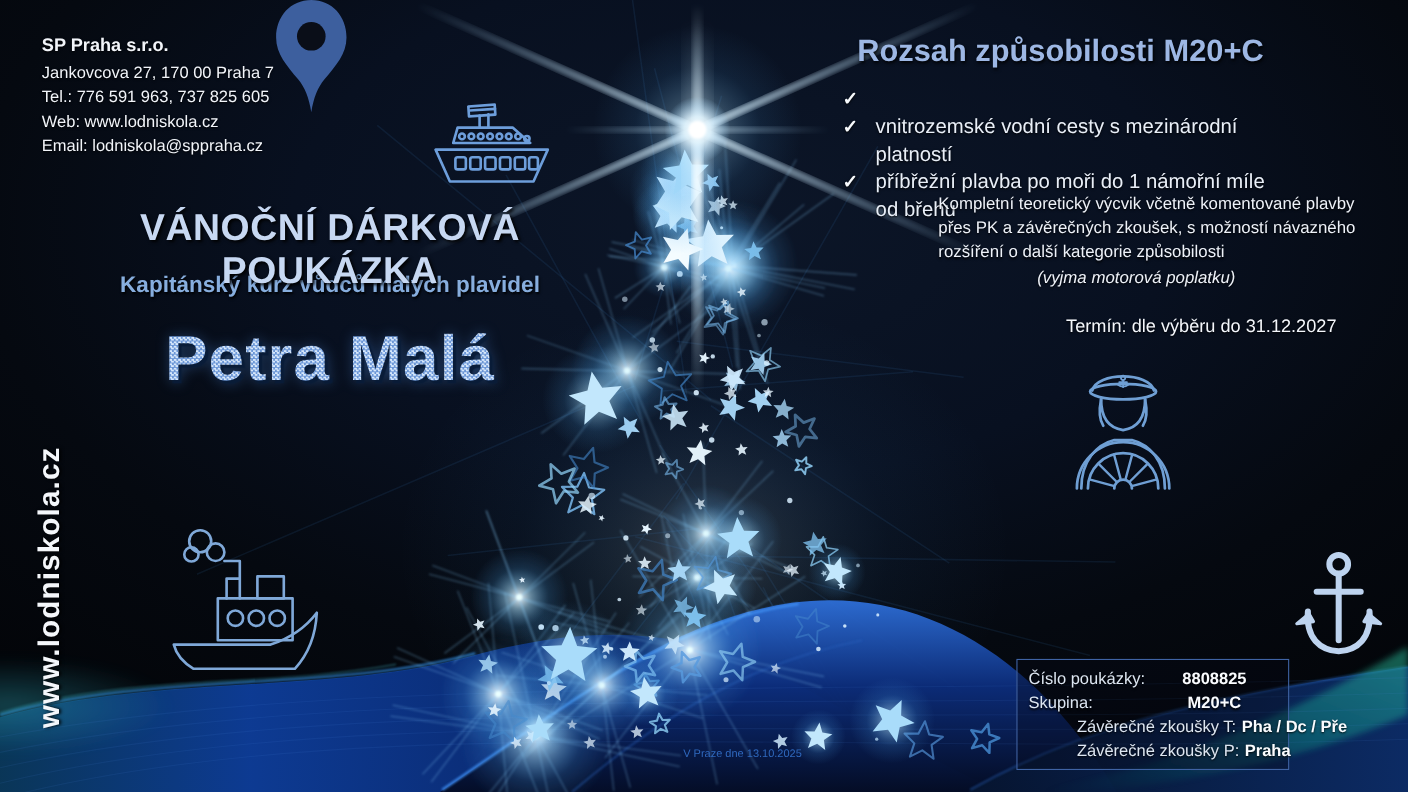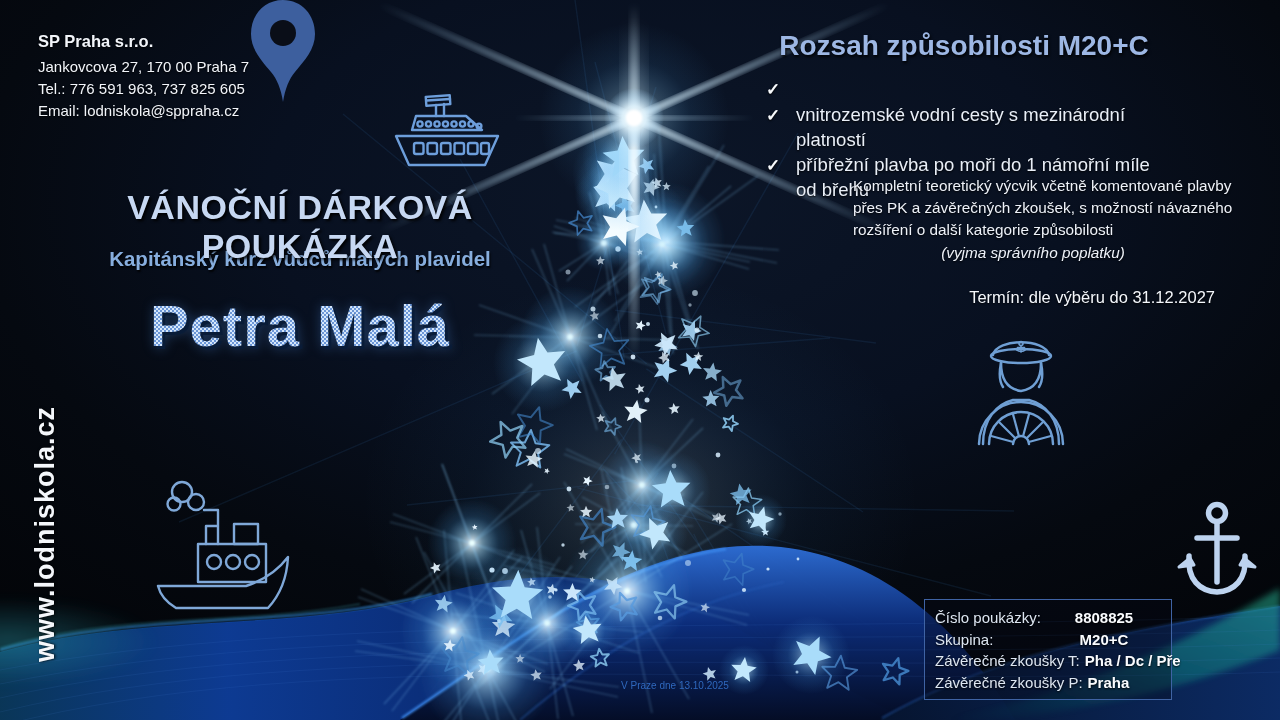--- a/index.html
+++ b/index.html
@@ -66,21 +66,21 @@
     text-shadow:0 1px 3px rgba(0,0,0,.9);}
 
   
   .infobox{left:924px;top:599px;width:248px;border:1px solid #3f63a4;
     background:rgba(5,10,24,.35);padding:7px 10px 6px 10px;box-sizing:border-box;}
   .ib-row{display:flex;white-space:nowrap;font-size:15px;line-height:21.5px;color:#dde6f2;
     text-shadow:0 1px 2px rgba(0,0,0,.9);}
   .ib-row .ib-val{font-weight:bold;color:#fafcff;}
   .ib-row.tabbed .ib-label{flex:0 0 112px;}
   .ib-row.tabbed .ib-val{flex:1;text-align:center;}
-  .ib-row.inline .ib-label{margin-right:5px;}
+  .ib-row.inline .ib-label{margin-right:5px;margin-left:44px;}
 
   .date-line{left:530px;top:680px;width:290px;text-align:center;font-size:10px;font-weight:normal;
     color:#2f68bd;}
 
   .icon-stroke{stroke-linecap:round;stroke-linejoin:round;fill:none;}
 </style>
 </head>
 <body>
 
 <div class="canvas">
@@ -454,20 +454,21 @@
         <rect x="514" y="115.5" width="240" height="5" fill="url(#g_hbeam)" opacity=".6" filter="url(#f2)"></rect>
         <circle cx="634" cy="118" r="30" fill="url(#g_core)"></circle>
         <circle cx="634" cy="118" r="8" fill="#ffffff" filter="url(#f1)"></circle>
       </g>
     </svg>
 
   <div class="layer contact">
     <div class="co-name">SP Praha s.r.o.</div>
     <div>Jankovcova 27, 170 00 Praha 7</div>
     <div>Tel.: 776 591 963, 737 825 605</div>
+    <div>Web: www.lodniskola.cz</div>
     <div>Email: lodniskola@sppraha.cz</div>
   </div>
 
   <div class="layer pin-wrap">
     <svg viewBox="0 0 80 116" width="80" height="116">
       <path d="M40,4 C21,4 8,19 8,38 C8,53 18,64 28,76 C34,83 38,93 40,106 C42,93 46,83 52,76 C62,64 72,53 72,38 C72,19 59,4 40,4 Z" fill="#3d5f9e"></path>
       <circle cx="40" cy="37" r="13" fill="#0a0e18"></circle>
     </svg>
   </div>
 
@@ -519,21 +520,21 @@
   </div>
 
   <div class="layer v-sub">Kapitánský kurz vůdců malých plavidel</div>
   <div class="layer v-title">VÁNOČNÍ DÁRKOVÁ POUKÁZKA</div>
   <div class="layer recipient">
     <span>Petra Malá</span>
   </div>
 
   <div class="layer desc">
     <div>Kompletní teoretický výcvik včetně komentované plavby přes PK a závěrečných zkoušek, s možností návazného rozšíření o další kategorie způsobilosti</div>
-    <div class="desc-note">(vyjma správního poplatku)</div>
+    <div class="desc-note">(vyjma motorová poplatku)</div>
   </div>
   <div class="layer termin">Termín: dle výběru do 31.12.2027</div>
 
   <div class="layer captain-wrap">
     <svg viewBox="0 0 98 120" width="98" height="120">
       <g class="icon-stroke" stroke="#6f9fd4" stroke-width="2.5">
         <path d="M21,29 C25,12 73,12 77,29"></path>
         <ellipse cx="49" cy="30" rx="30" ry="7"></ellipse>
         <g stroke-width="1.6">
           <circle cx="49" cy="17.5" r="2"></circle>

